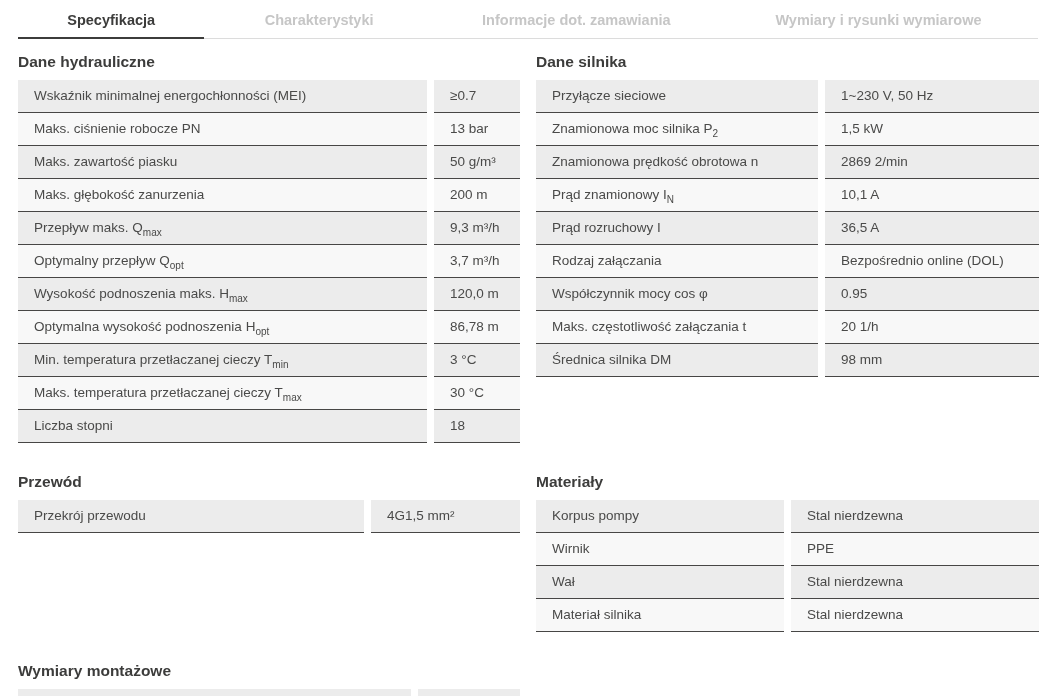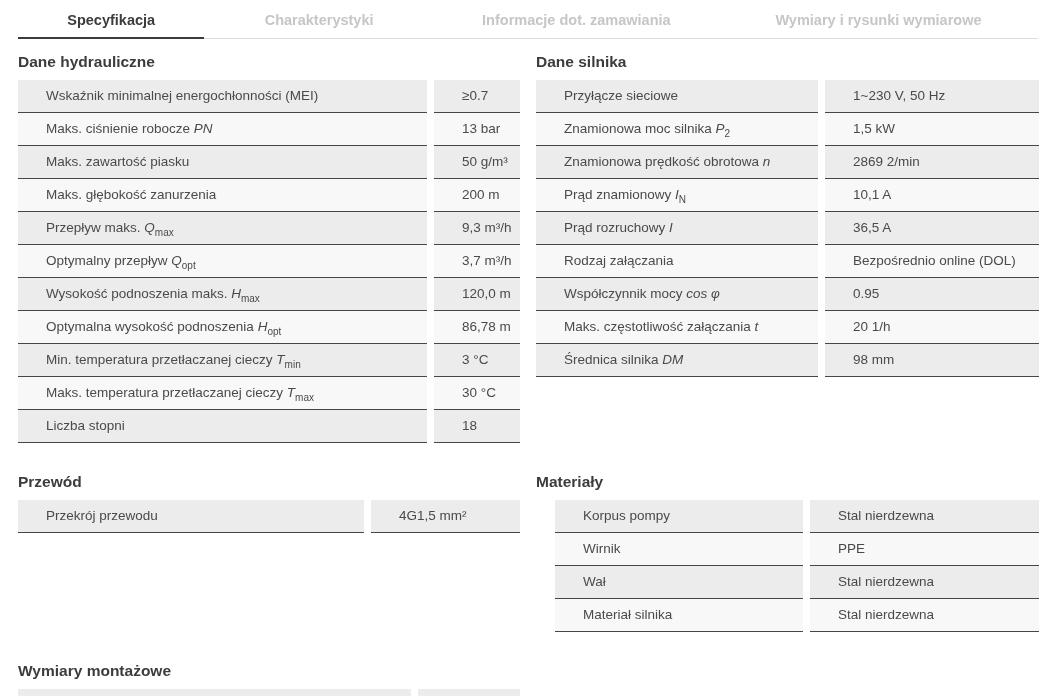--- a/index.html
+++ b/index.html
@@ -49,34 +49,34 @@
   .sec h2{
     margin:0 0 9px 0;
     font-size:15.5px;font-weight:700;color:#3c3c3b;
   }
 
   
   .row{display:flex;}
   .cell{
     box-sizing:border-box;height:33px;line-height:31px;
     border-bottom:1px solid #474645;
-    padding-left:28px;overflow:hidden;white-space:nowrap;
+    padding-left:16px;overflow:hidden;white-space:nowrap;
     font-size:13.5px;color:#4a4a49;
   }
   .row:nth-child(odd)  .cell{background:#ececec;}
   .row:nth-child(even) .cell{background:#f8f8f8;}
   .cell-label{margin-right:7px;}
   .cell-value{flex:1;}
   .sec-hydraulic .cell-label{width:409px;}
   .sec-motor     .cell-label{width:282px;}
   .sec-cable     .cell-label{width:346px;}
-  .sec-materials .cell-label{width:248px;margin-left:19px;}
+  .sec-materials .cell-label{width:248px;}
   .sec-mounting  .cell-label{width:393px;}
 
-  .sym{font-style:italic;margin-top:44px;}
+  .sym{margin-top:44px;}
   .sub{font-size:10px;vertical-align:-4px;line-height:normal;}
 </style>
 </head>
 <body>
 
 <div class="page">
 
   <nav class="tabbar">
       <div class="tab active">Specyfikacja</div>
       <div class="tab">Charakterystyki</div>

